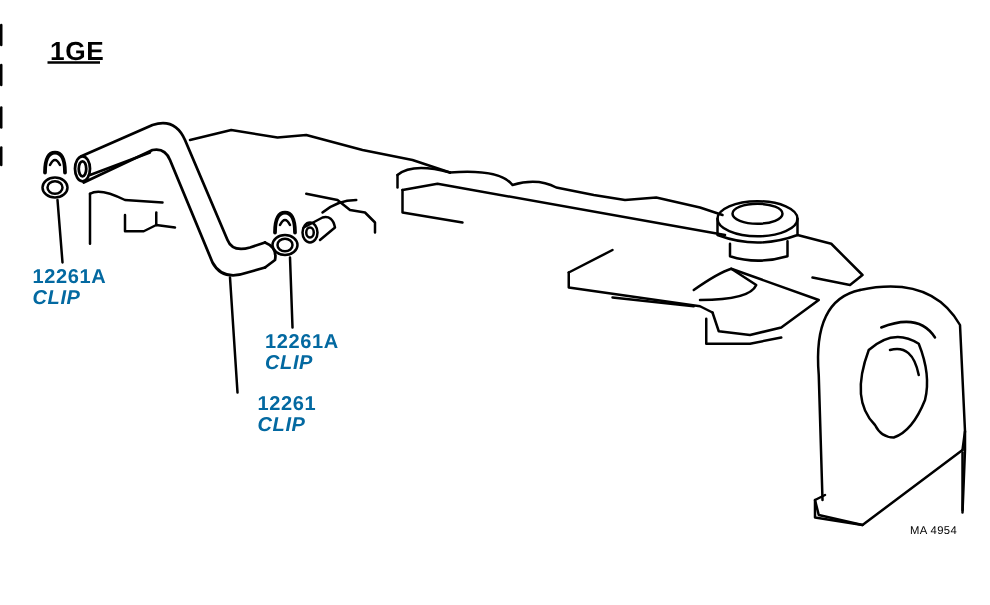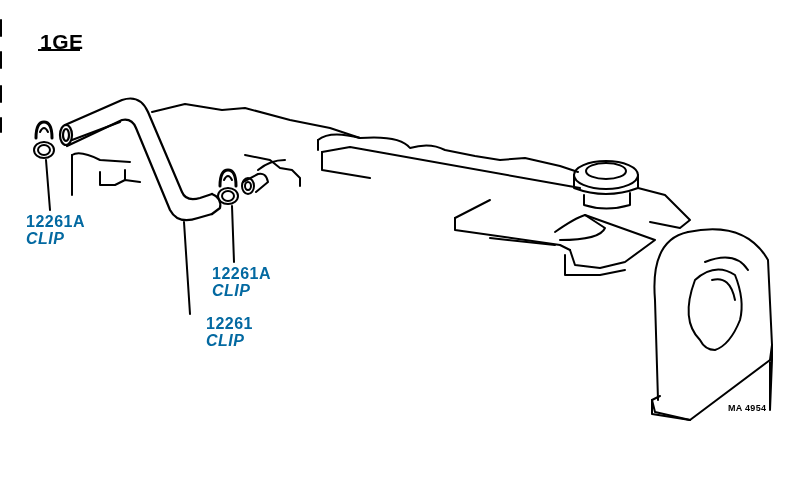--- a/index.html
+++ b/index.html
@@ -4,21 +4,21 @@
 <style>
   html, body { margin:0; padding:0; background:#ffffff; }
   body { width:792px; height:484px; position:relative; overflow:hidden;
          font-family:"Liberation Sans", sans-serif; color:#000; }
   .diagram { position:absolute; left:0; top:0; width:792px; height:484px; }
   .label { position:absolute; font-family:"Liberation Sans", sans-serif; color:#0369a1; line-height:1; }
   .part-no { font-size:16px; font-weight:bold; letter-spacing:0.5px; }
   .part-name { font-size:16px; font-weight:bold; letter-spacing:0.5px; margin-top:1px;font-style:italic; }
   .title { position:absolute; left:40px; top:30px; font-size:21px; font-weight:bold; letter-spacing:0.5px; }
   .title-underline { position:absolute; left:38px; top:49px; width:42px; height:2px; background:#000; }
-  .ref { position:absolute; left:728px; top:403px; font-size:9px; font-weight:bold; letter-spacing:0.3px; }
+  .ref { position:absolute; left:728px; top:419px; font-size:9px; font-weight:normal; letter-spacing:0.3px; }
 </style>
 </head>
 <body>
 
 <svg class="diagram" viewBox="0 0 792 484" xmlns="http://www.w3.org/2000/svg" fill="none" stroke="#000" stroke-width="2" stroke-linecap="round" stroke-linejoin="round">
 
   <g stroke-width="2">
     <line x1="1" y1="20" x2="1" y2="36"></line>
     <line x1="1" y1="52" x2="1" y2="68"></line>
     <line x1="1" y1="86" x2="1" y2="102"></line>

